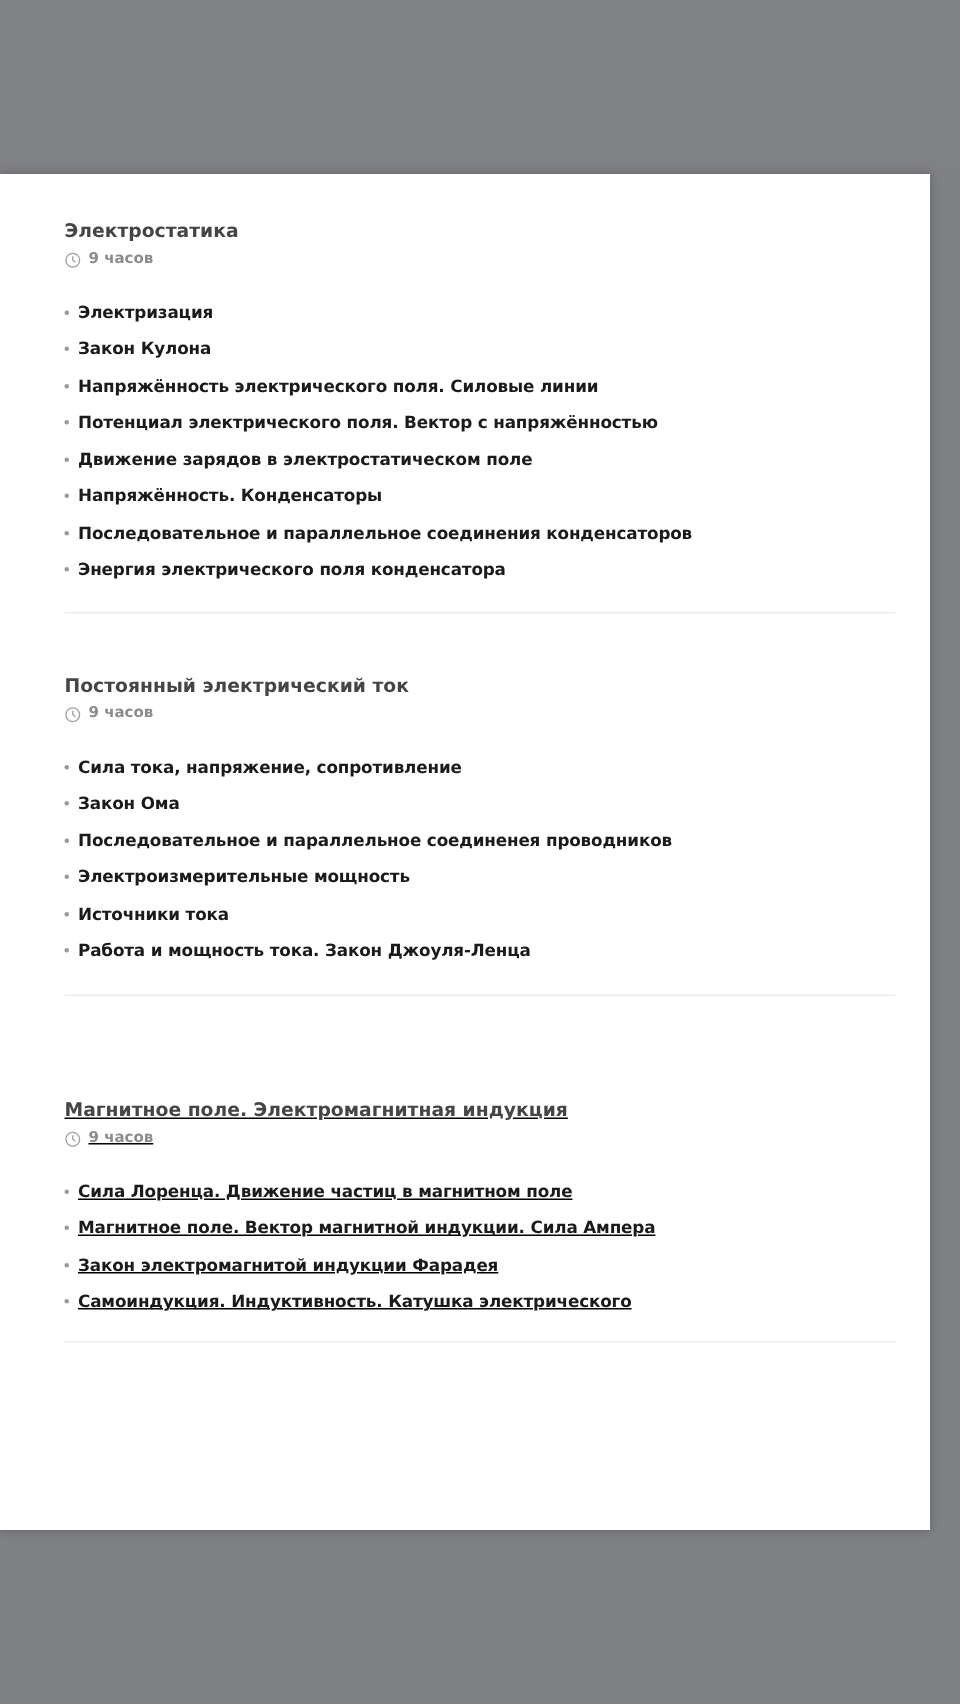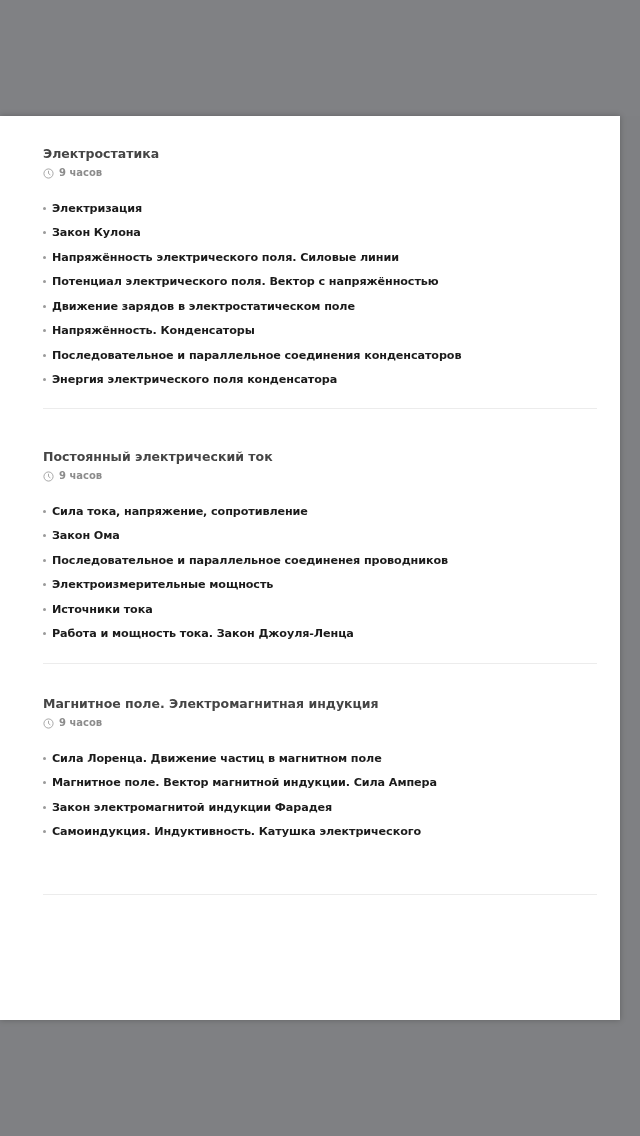--- a/index.html
+++ b/index.html
@@ -181,21 +181,21 @@
           <span class="topic-text">Источники тока</span>
         </li>
       <li class="topic">
           <span class="bullet"></span>
           <span class="topic-text">Работа и мощность тока. Закон Джоуля-Ленца</span>
         </li>
     </ul>
   </div>
   <div class="divider" style="top:547px;"></div>
 
-  <div class="section" style="top:580px;">
+  <div class="section" style="top:616px;text-decoration:underline;">
     <h3 class="section-title">Магнитное поле. Электромагнитная индукция</h3>
     <div class="duration">
       <svg class="clock-icon" viewBox="0 0 12 12">
         <circle cx="6" cy="6" r="5" fill="none" stroke="#a0a0a0" stroke-width="1"></circle>
         <path d="M6 3 V6 L8 7.5" fill="none" stroke="#a0a0a0" stroke-width="1"></path>
       </svg>
       <span class="duration-text">9 часов</span>
     </div>
     <ul class="topics">
       <li class="topic">

